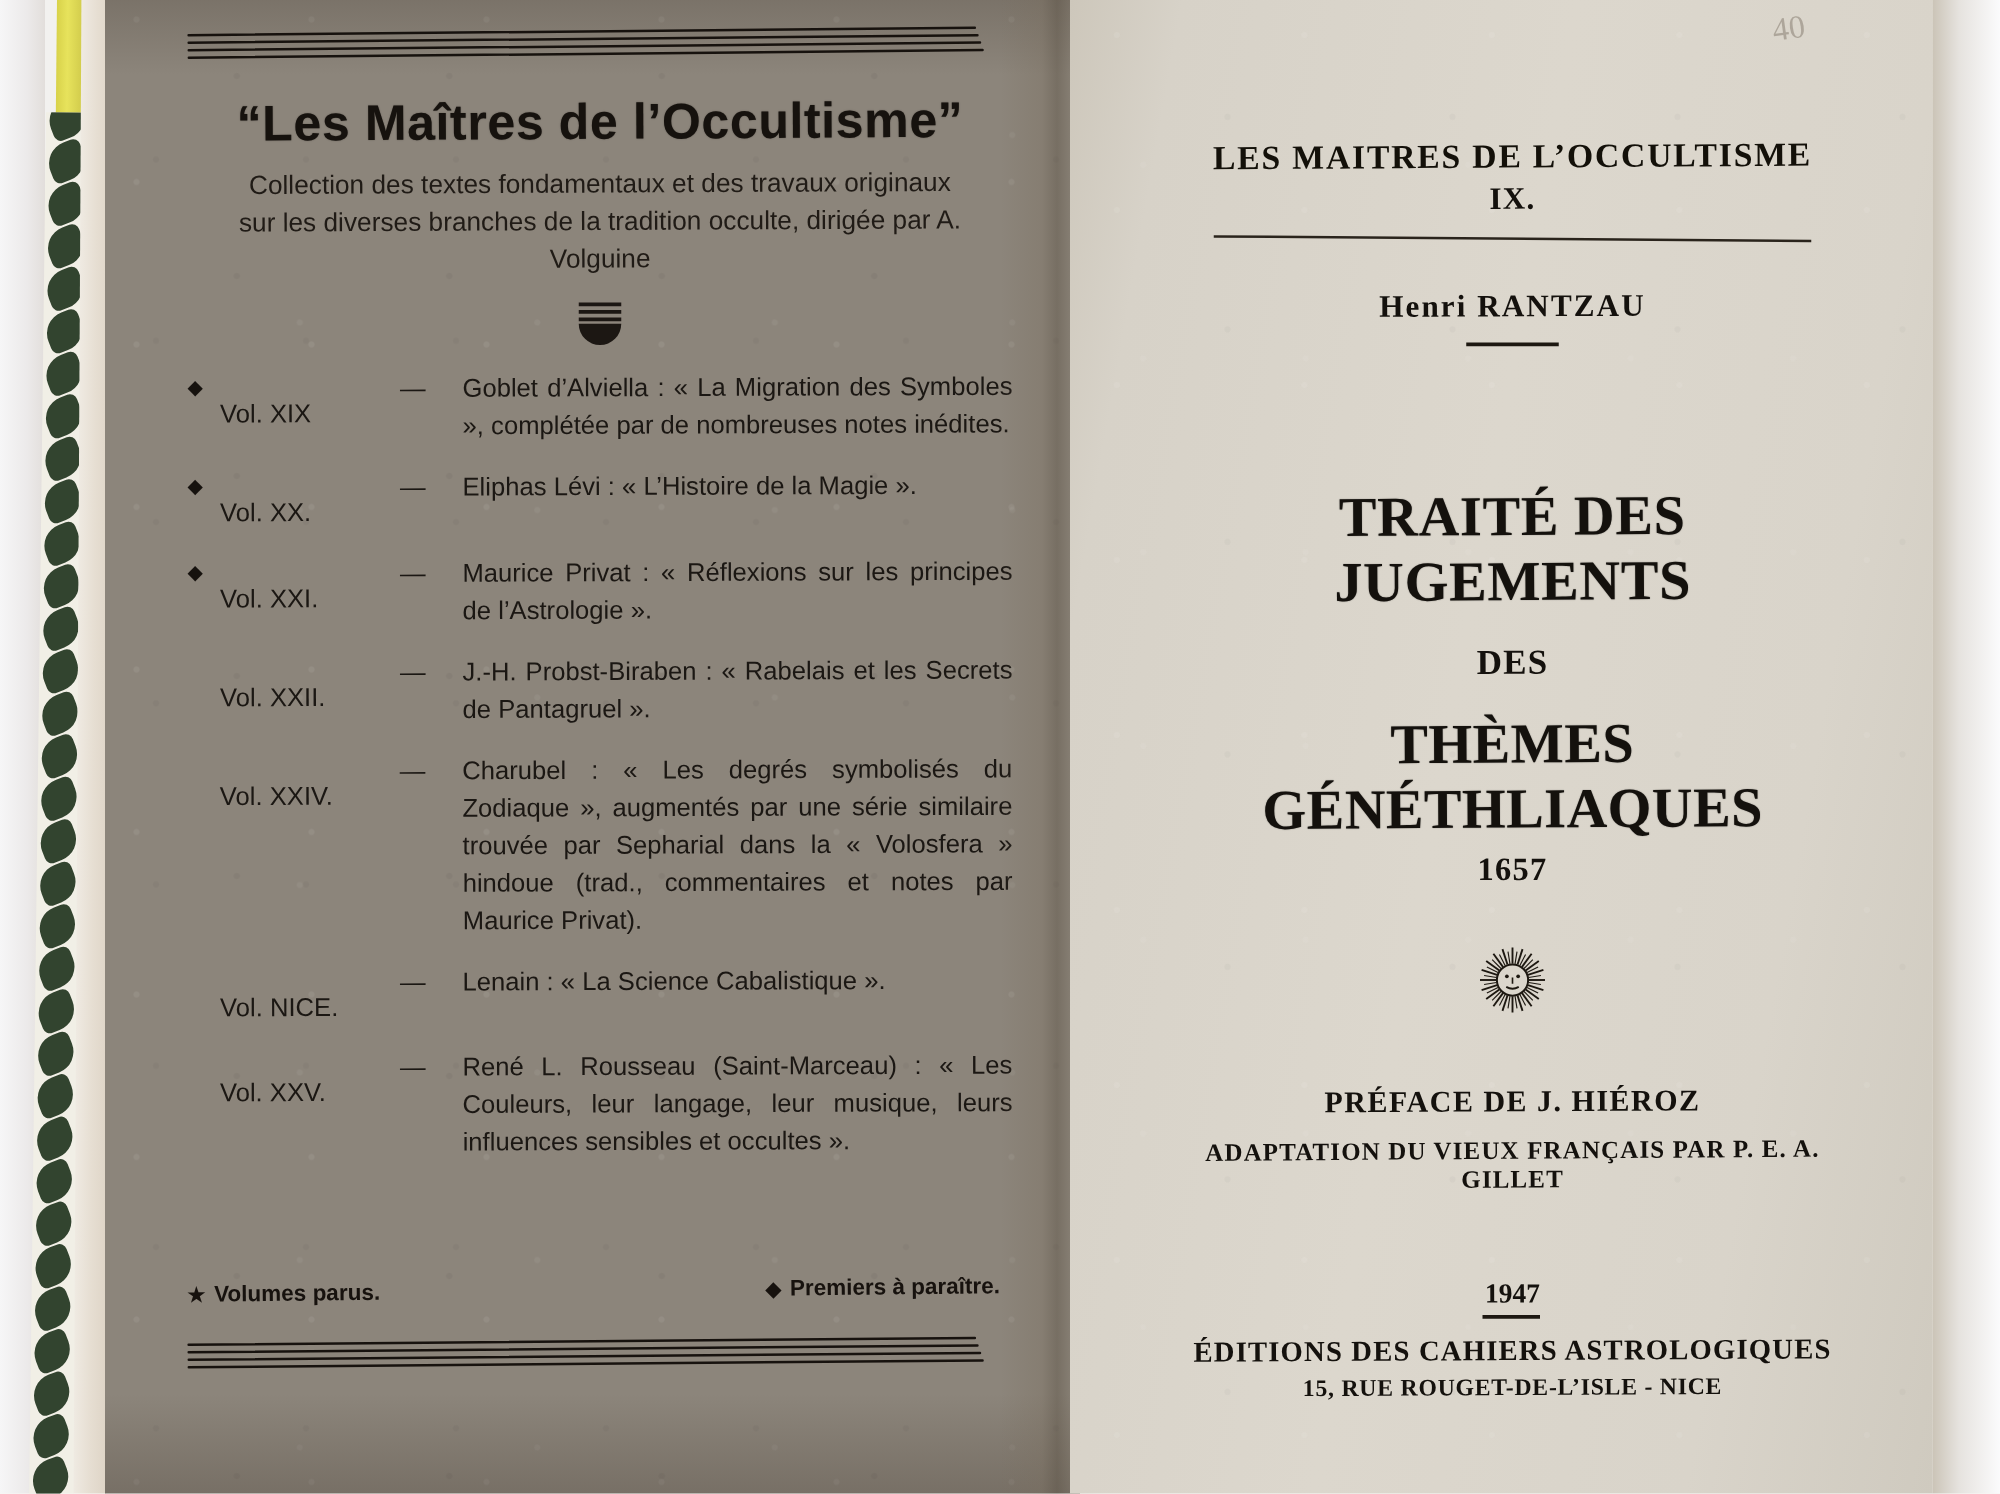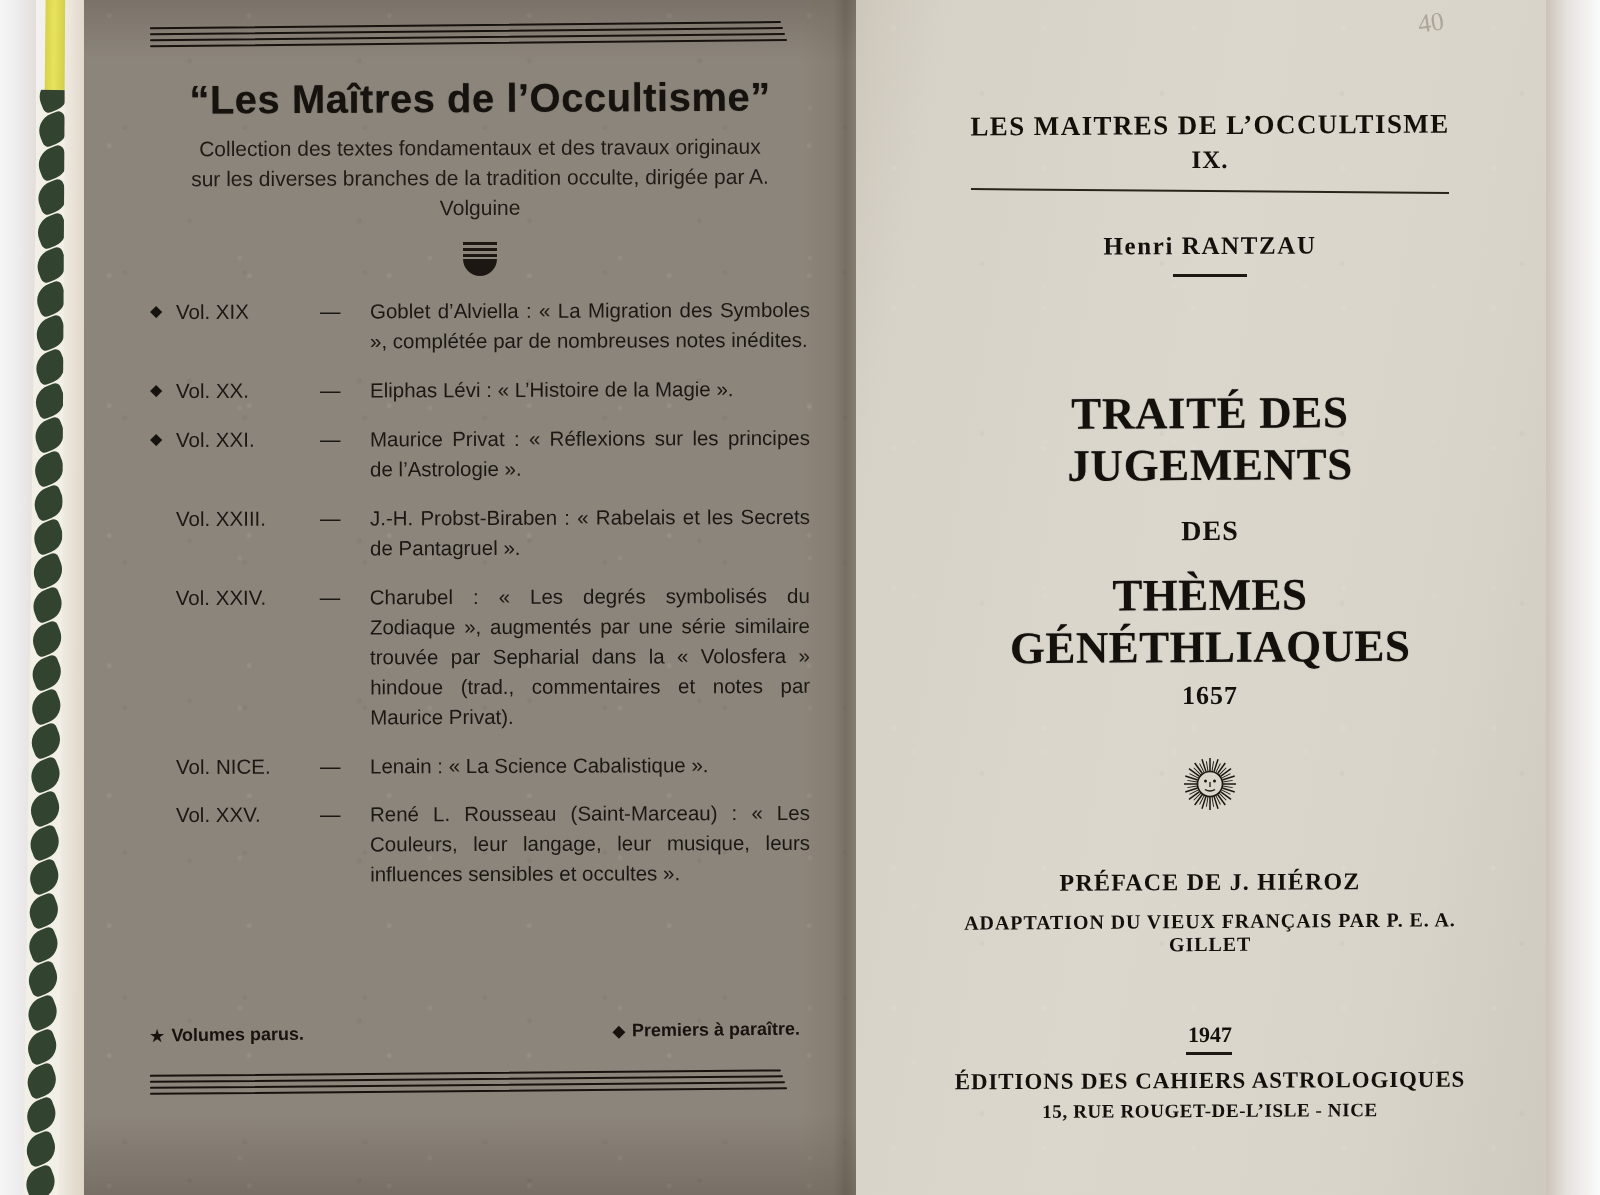--- a/index.html
+++ b/index.html
@@ -221,20 +221,21 @@
   .vol-bullet {
     width: 26px;
     flex: 0 0 26px;
     font-size: 16px;
     line-height: 1.7;
     color: #16120e;
   }
   .vol-label {
     flex: 0 0 138px;
     white-space: nowrap;
+    margin-top: 20px;
   }
   .vol-dash {
     flex: 0 0 56px;
     text-align: left;
     padding-left: 6px;
   }
   .vol-text {
     flex: 1 1 auto;
     text-align: justify;
     hyphens: none;
@@ -486,21 +487,21 @@
           <div class="vol-text">Eliphas Lévi : « L’Histoire de la Magie ».</div>
         </div>
         <div class="vol-row">
           <div class="vol-bullet">◆</div>
           <div class="vol-label">Vol. XXI.</div>
           <div class="vol-dash">—</div>
           <div class="vol-text">Maurice Privat : « Réflexions sur les principes de l’Astrologie ».</div>
         </div>
         <div class="vol-row">
           <div class="vol-bullet"></div>
-          <div class="vol-label">Vol. XXIII.</div>
+          <div class="vol-label">Vol. XXII.</div>
           <div class="vol-dash">—</div>
           <div class="vol-text">J.-H. Probst-Biraben : « Rabelais et les Secrets de Pantagruel ».</div>
         </div>
         <div class="vol-row">
           <div class="vol-bullet"></div>
           <div class="vol-label">Vol. XXIV.</div>
           <div class="vol-dash">—</div>
           <div class="vol-text">Charubel : « Les degrés symbolisés du Zodiaque », augmentés par une série similaire trouvée par Sepharial dans la « Volosfera » hindoue (trad., commentaires et notes par Maurice Privat).</div>
         </div>
         <div class="vol-row">

